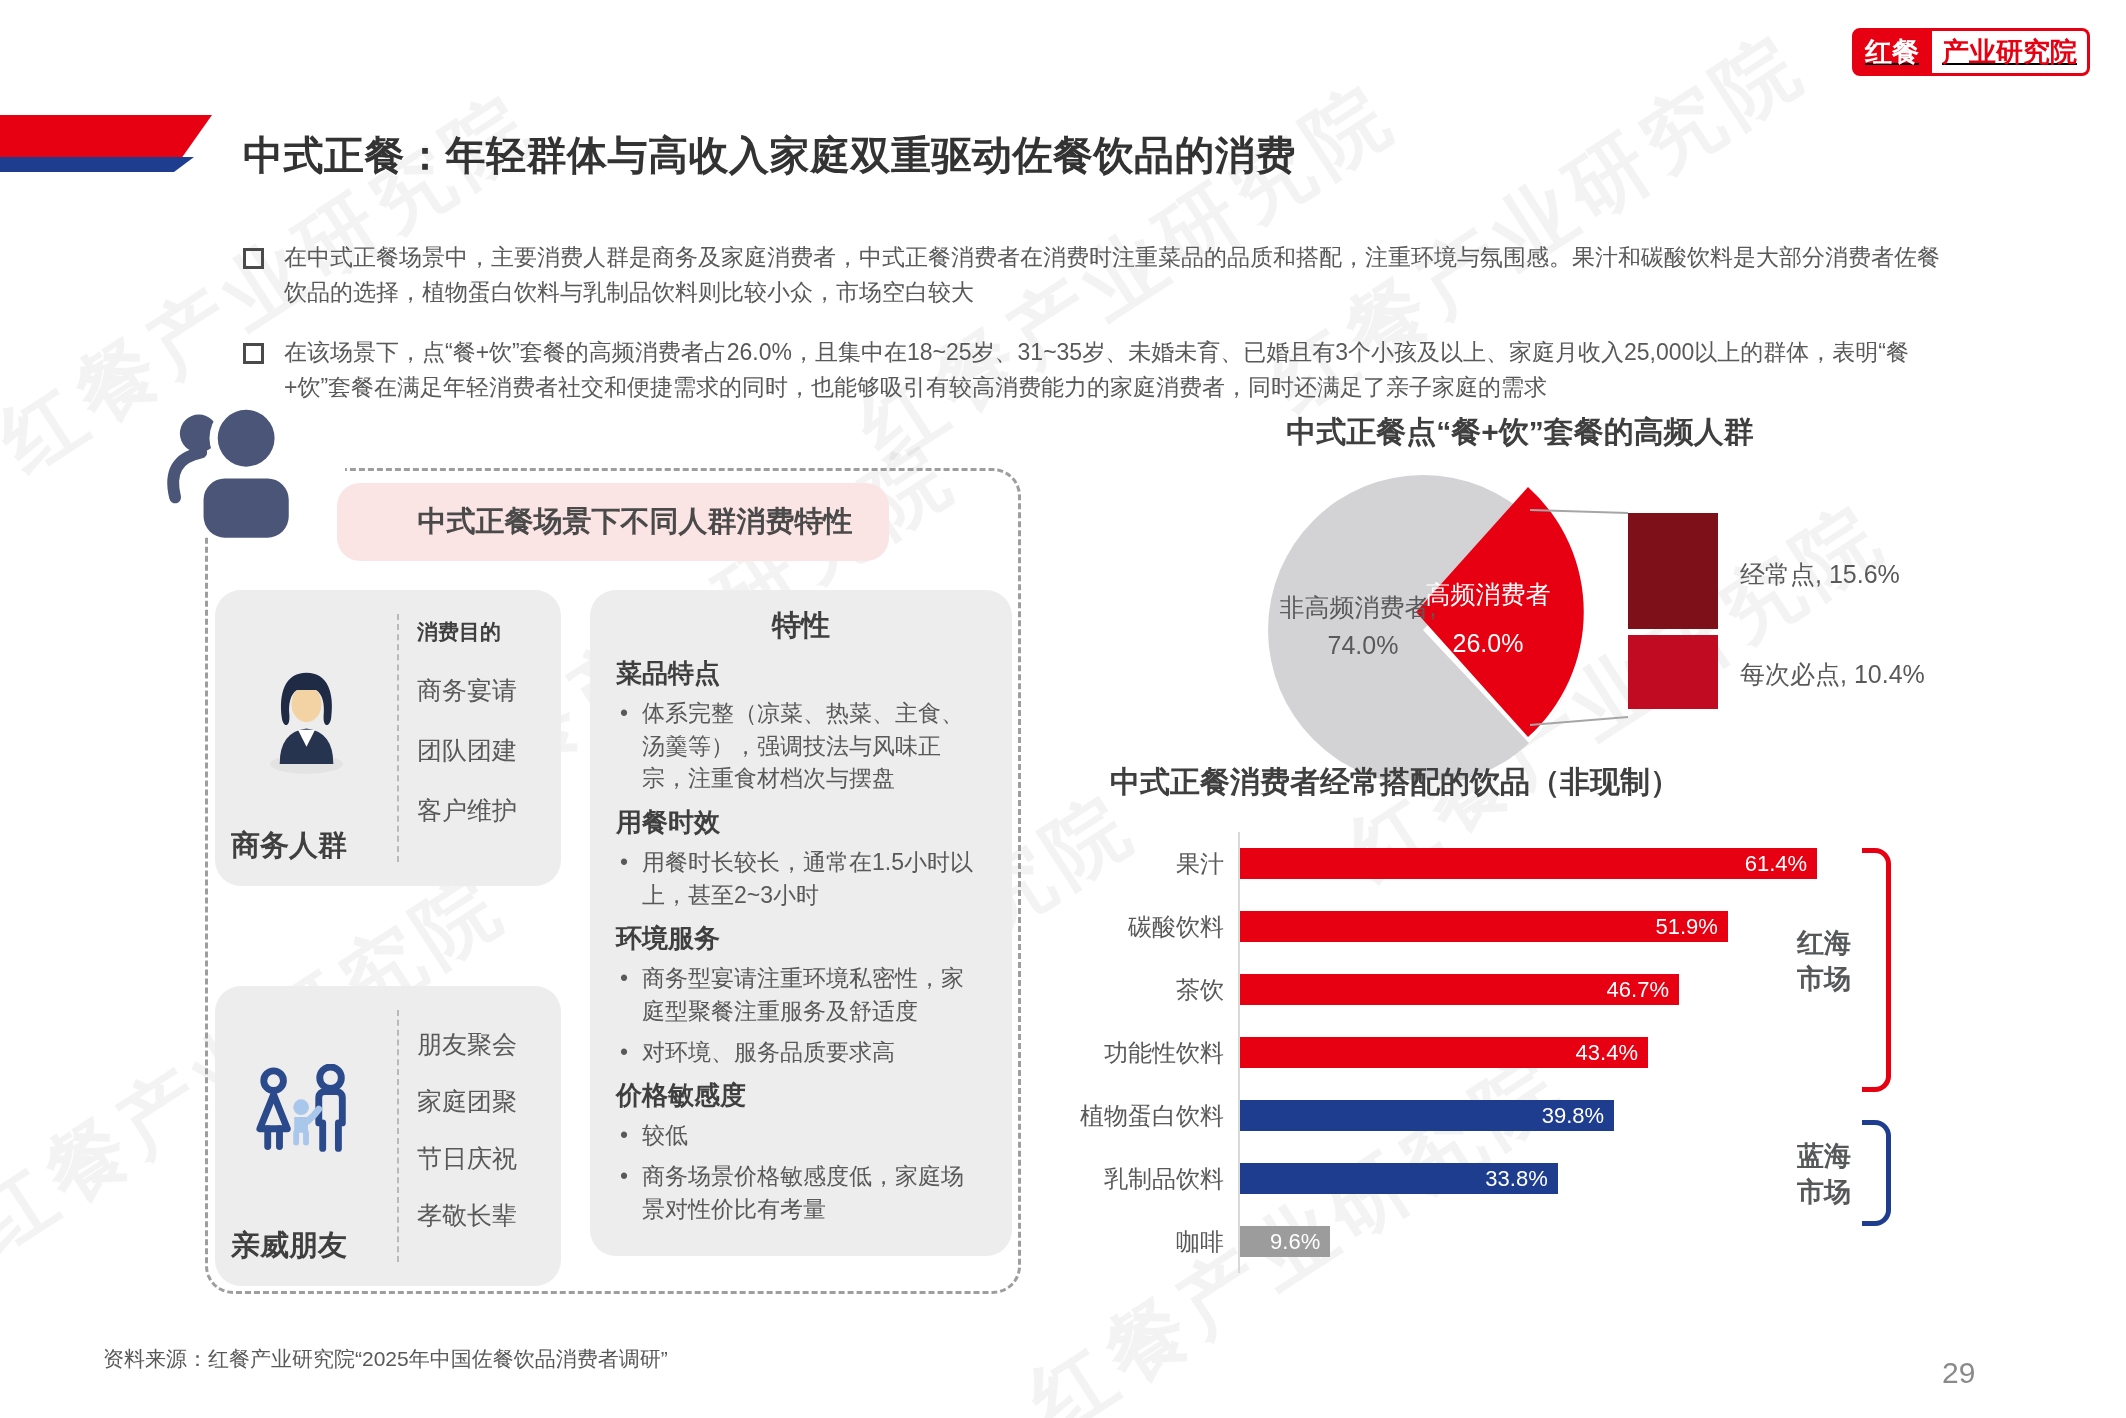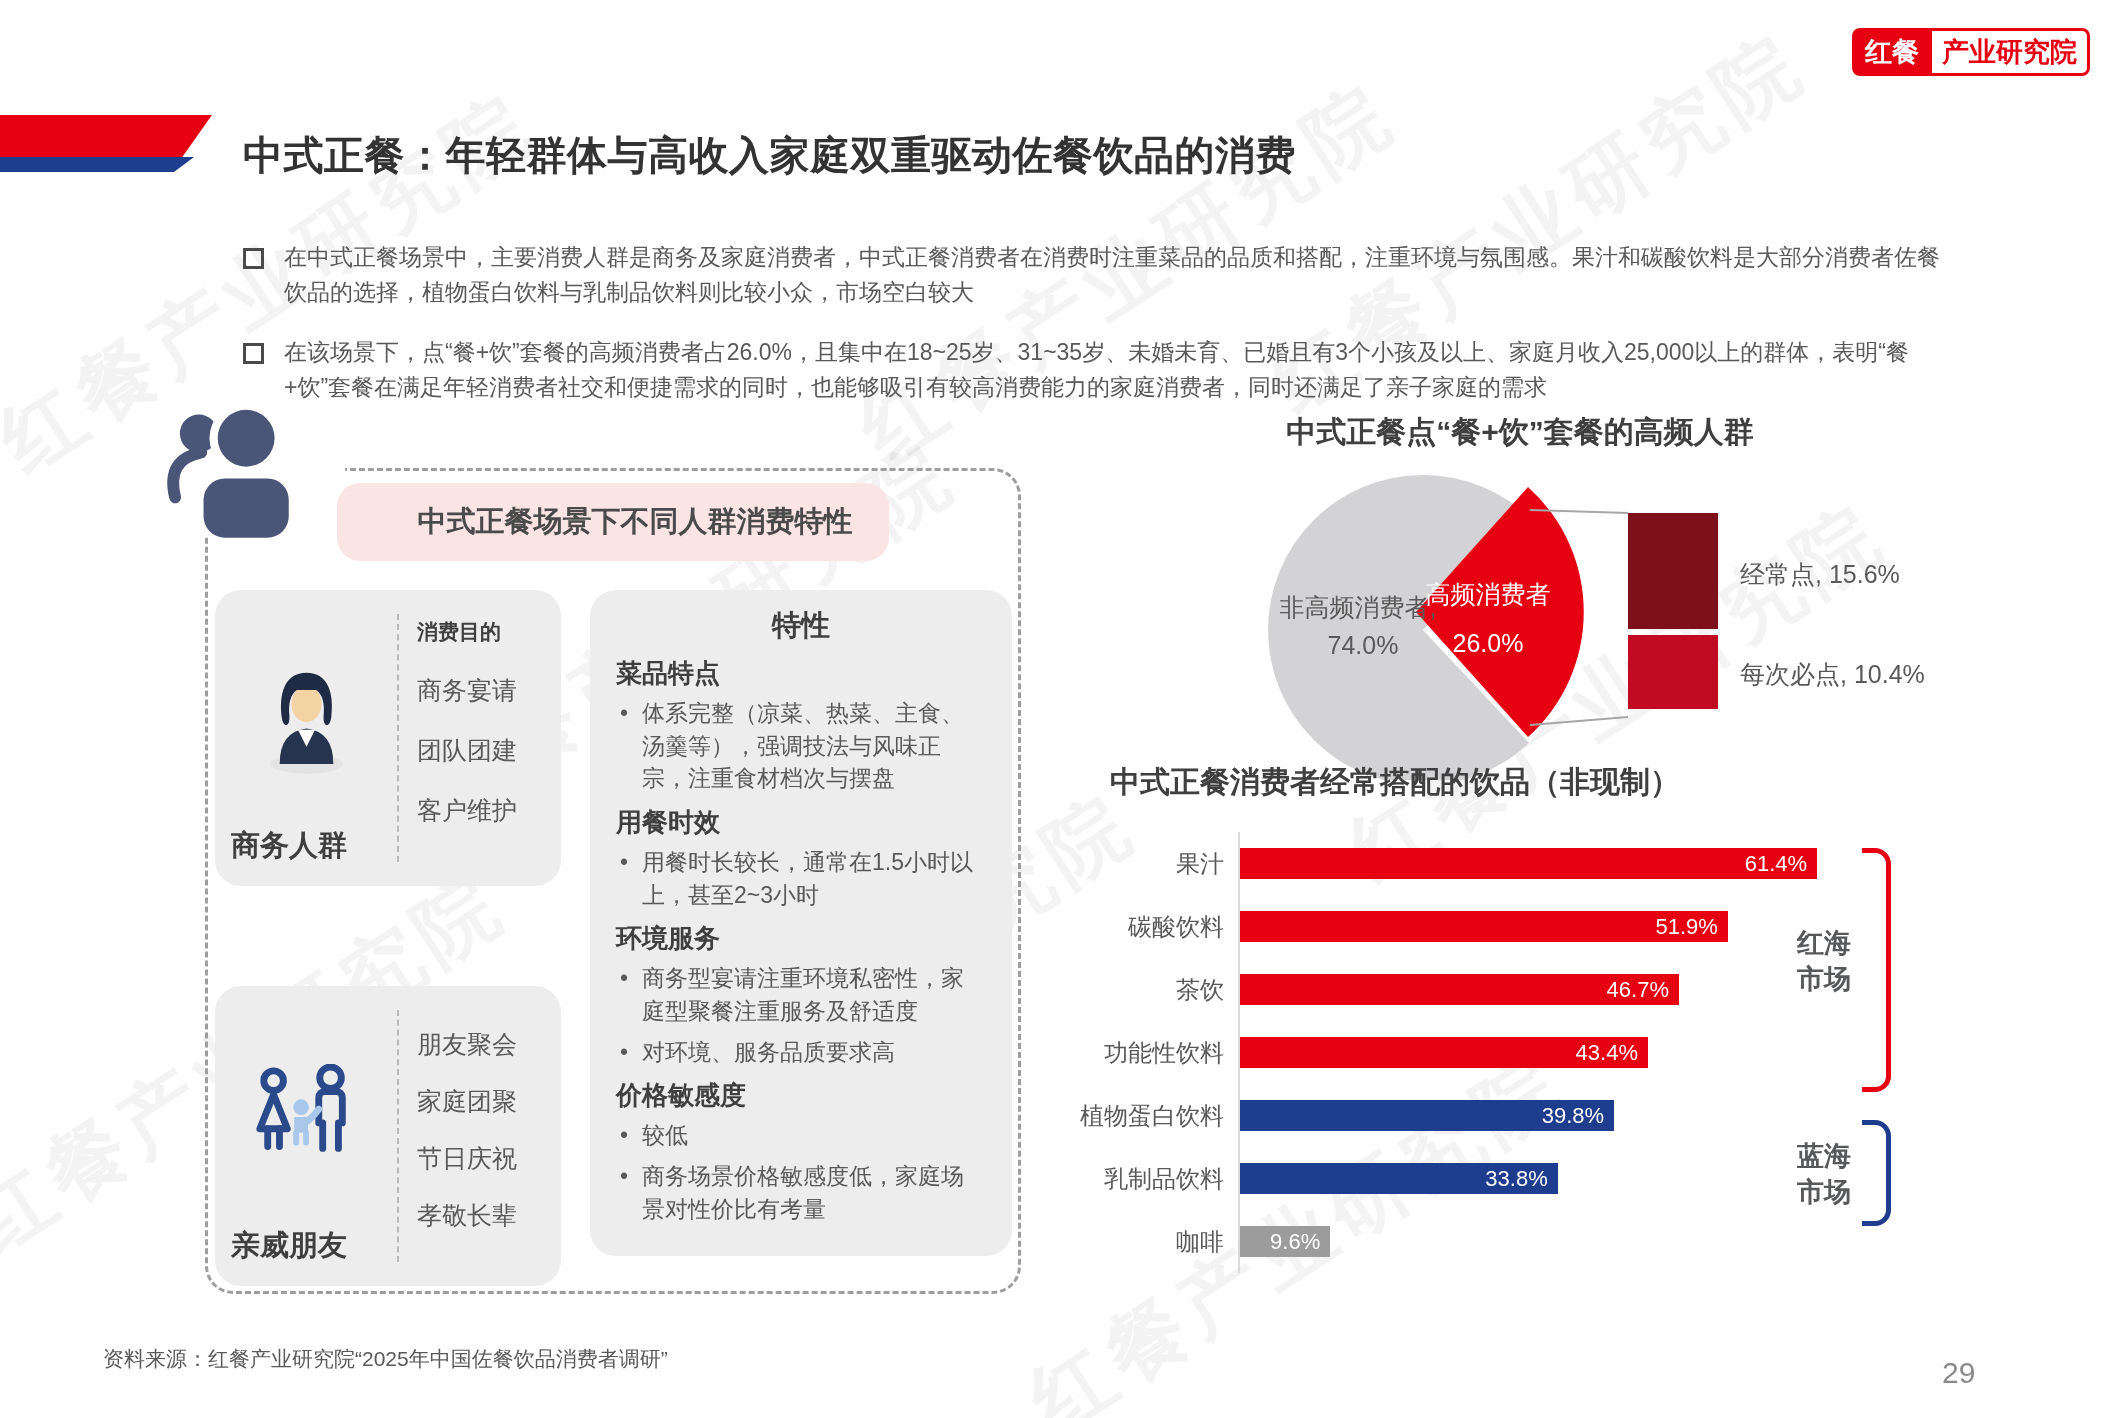--- a/index.html
+++ b/index.html
@@ -10,21 +10,21 @@
   .wm{position:absolute;color:rgba(90,90,90,0.07);font-weight:bold;white-space:nowrap;
       transform:rotate(-33deg);font-size:80px;letter-spacing:8px;pointer-events:none;}
 
   
   .ribbon-red{position:absolute;left:0;top:115px;width:212px;height:48px;background:#e60012;
       clip-path:polygon(0 0,100% 0,84% 100%,0 100%);}
   .ribbon-blue{position:absolute;left:0;top:157px;width:200px;height:15px;background:#1e3d8f;
       clip-path:polygon(0 0,97% 0,87% 100%,0 100%);}
 
   
-  .logo{position:absolute;left:1852px;top:28px;display:flex;height:48px;}
+  .logo{position:absolute;left:1852px;top:28px;display:flex;height:48px;text-decoration:underline;}
   .logo-left{background:#e60012;color:#fff;font-weight:bold;font-size:27px;padding:0 10px;
       display:flex;align-items:center;border:3px solid #e60012;border-radius:8px 0 0 8px;}
   .logo-right{background:#fff;color:#e60012;border:3px solid #e60012;border-left:none;
       border-radius:0 8px 8px 0;font-weight:bold;font-size:27px;padding:0 10px;display:flex;align-items:center;}
 
   .title{position:absolute;left:243px;top:128px;margin:0;font-size:40px;font-weight:bold;
       color:#333;letter-spacing:0.5px;}
 
   .bullets{position:absolute;left:243px;top:240px;width:1700px;}
   .bullet{display:flex;margin-bottom:26px;}

